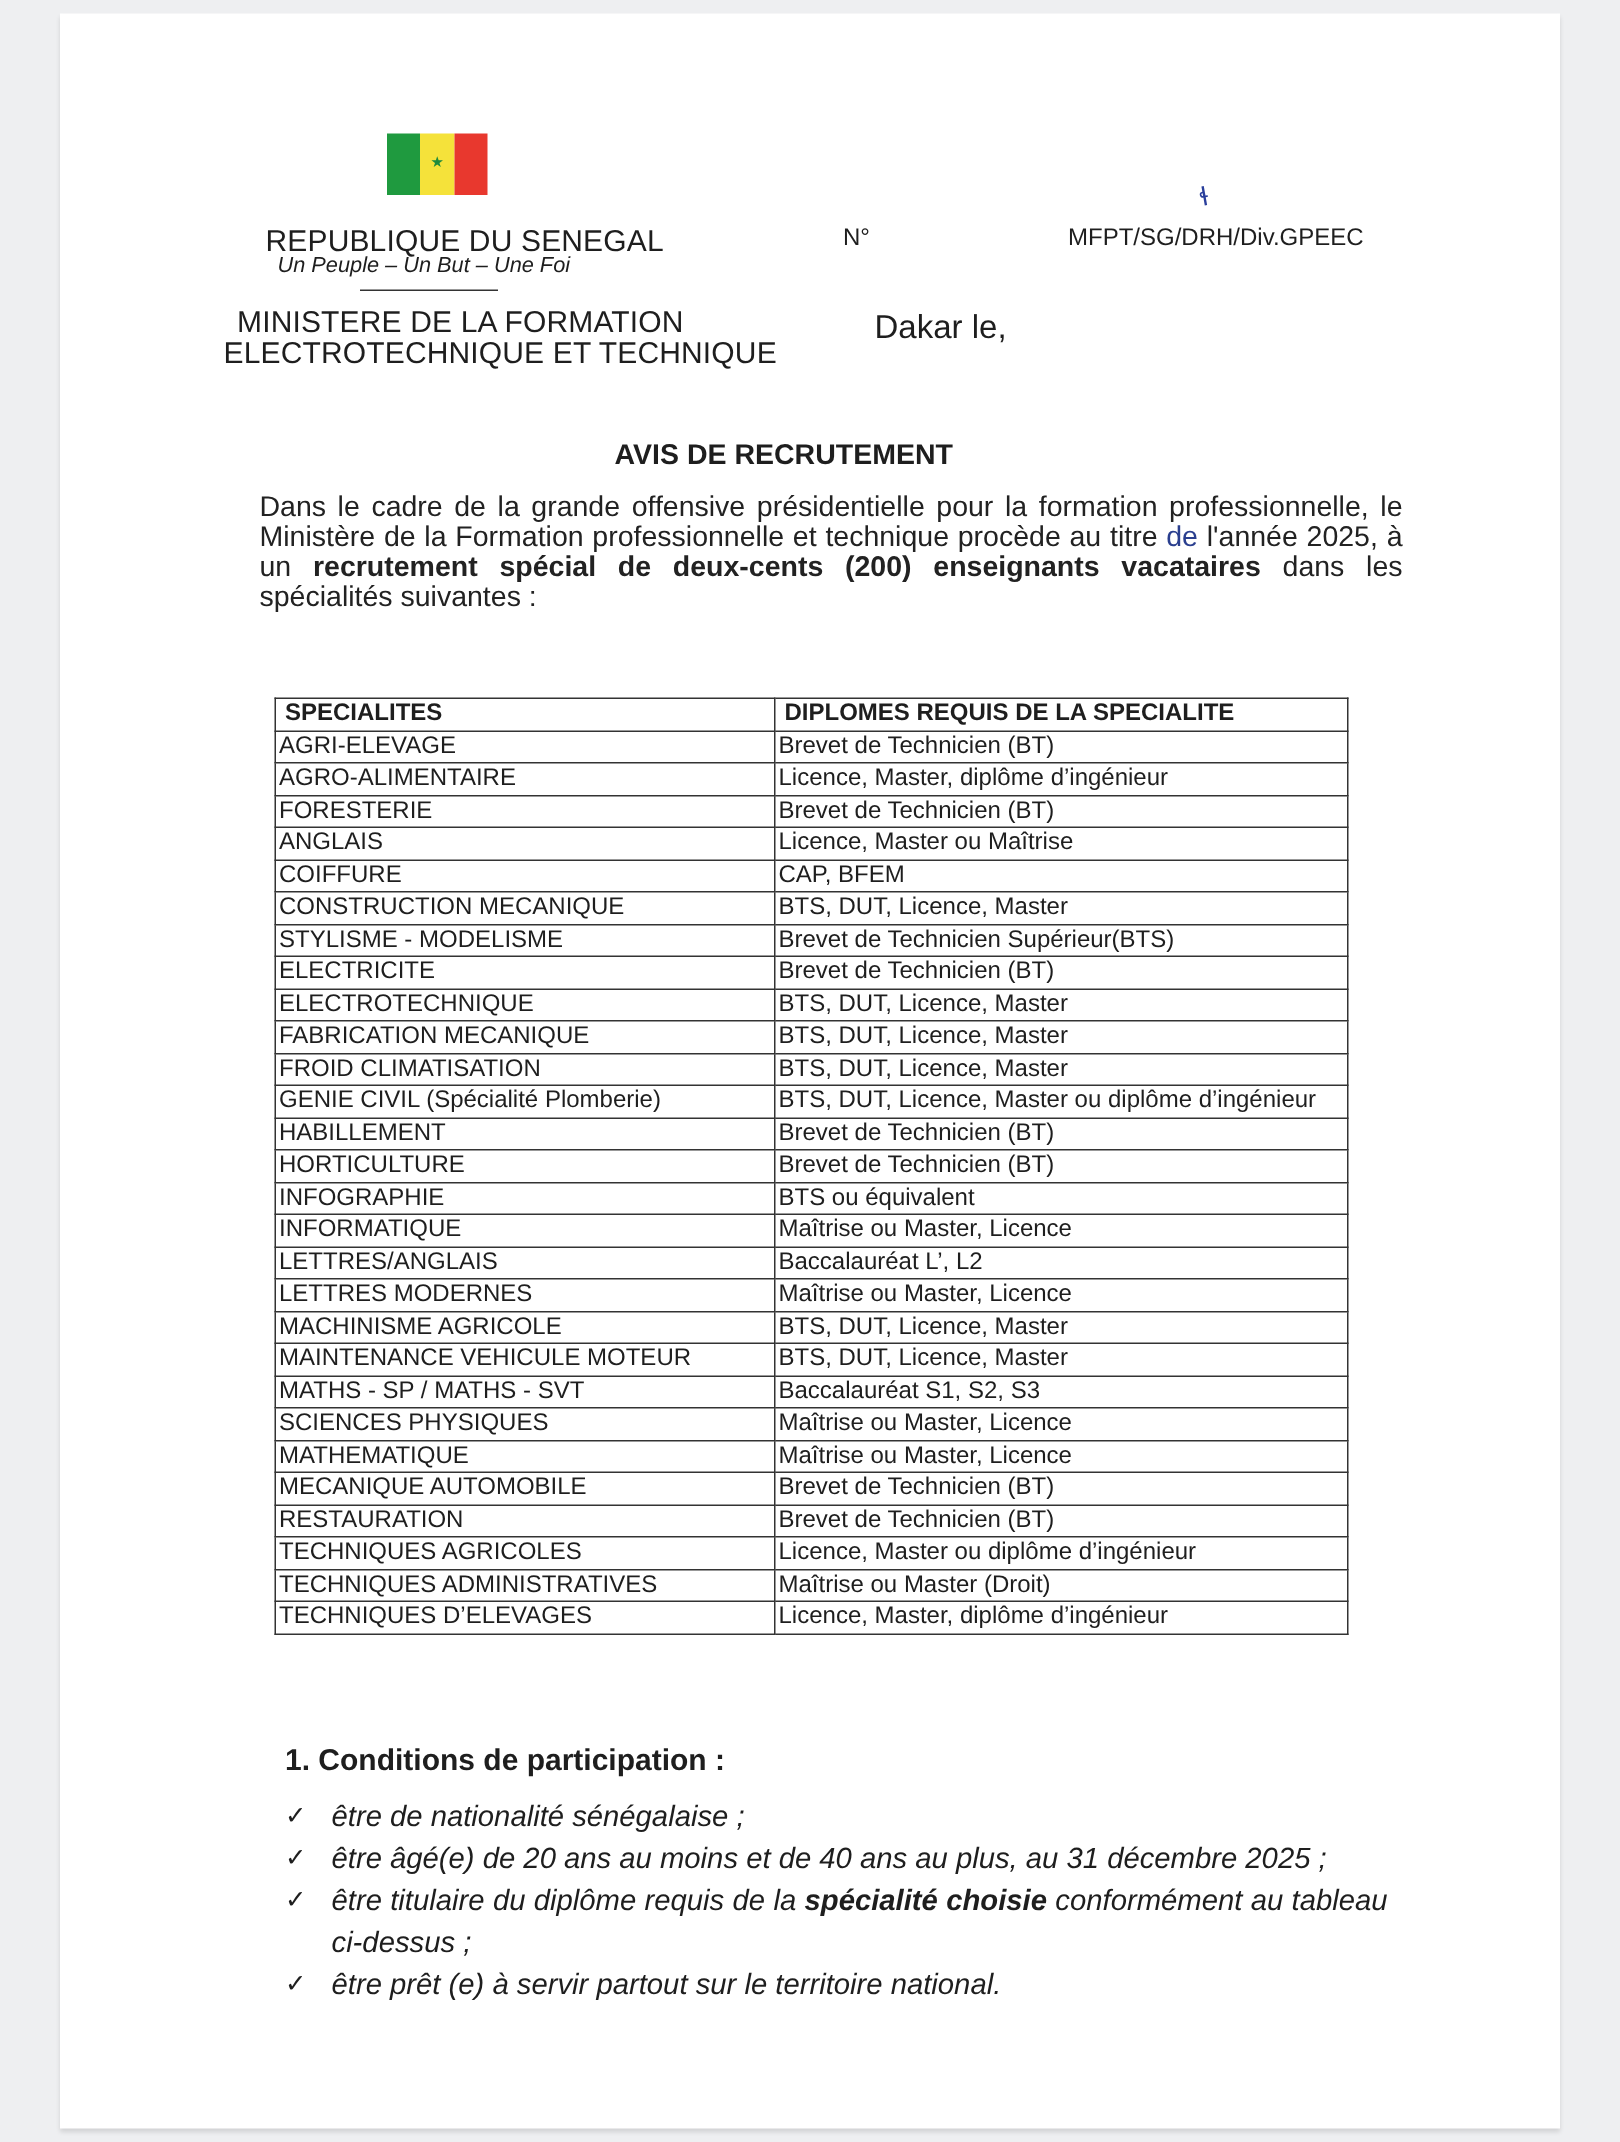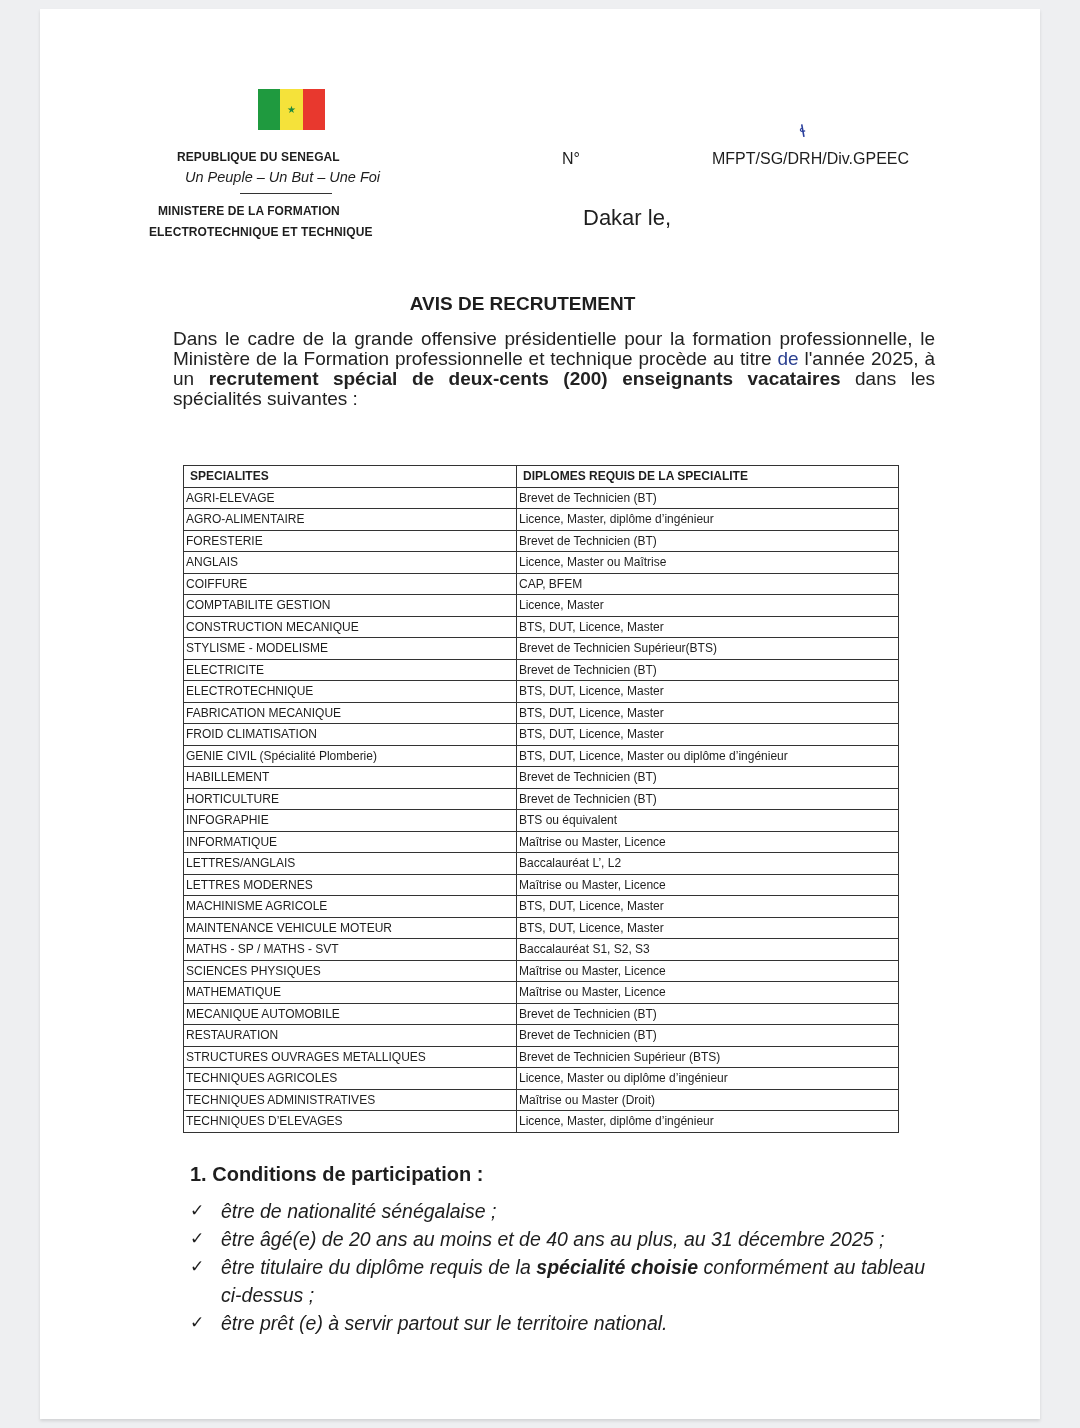--- a/index.html
+++ b/index.html
@@ -2,28 +2,28 @@
 <html><head>
 <meta charset="utf-8">
 <style>
   html, body { margin:0; padding:0; }
   body { width:1080px; height:1428px; background:#eeeff1; position:relative; overflow:hidden; font-family:"Liberation Sans", sans-serif; color:#1e1e1e; }
   .page { position:absolute; left:40px; top:9px; width:1000px; height:1410px; background:#fff; box-shadow:0 2px 3px rgba(0,0,0,0.12); }
   .abs { position:absolute; }
   .flag { left:218px; top:80px; width:67px; height:41px; display:flex; }
   .flag div { flex:1; position:relative; }
   .star { position:absolute; left:50%; top:50%; transform:translate(-50%,-54%); font-size:10px; color:#1f8a3d; line-height:1; }
-  .hdr-bold { font-weight:bold; font-size:12px; letter-spacing:0.1px;text-align:center; }
+  .hdr-bold { font-weight:normal; font-size:20px; letter-spacing:0.1px;text-align:center; }
   .motto { font-style:italic; font-size:14.5px; }
   .sep { left:200px; top:184px; width:92px; height:1px; background:#333; }
   .mark { left:760px; top:112px; font-size:18px; color:#2a3f9c; transform:rotate(-10deg); }
   .title { left:0; width:965px; top:284px; text-align:center; font-weight:bold; font-size:19px; }
   .intro { left:133px; top:320px; width:762px; font-size:19px; line-height:20px; text-align:justify; color:#222; }
   .intro .blue { color:#2a3f8f; }
-  table.spec { position:absolute; left:143px; top:456px; width:716px; border-collapse:collapse; font-size:12px; }
+  table.spec { position:absolute; left:143px; top:456px; width:716px; border-collapse:collapse; font-size:16px; }
   table.spec td, table.spec th { border:1.2px solid #333; padding:0 2px; height:20.5px; line-height:20px; text-align:left; white-space:nowrap; }
   table.spec th { font-weight:bold; padding-left:6px; }
   table.spec td.c1 { width:328px; }
   .cond-title { left:150px; top:1154px; font-weight:bold; font-size:20px; }
   .cond { left:150px; width:735px; font-size:19.5px; line-height:28px; }
   .cond .chk { position:absolute; left:0; top:0; font-size:17px; }
   .cond .txt { margin-left:31px; text-align:justify;font-style:italic; }
 </style>
 </head>
 <body>
@@ -73,24 +73,20 @@
           <td class="c1">FORESTERIE</td>
           <td>Brevet de Technicien (BT)</td>
         </tr>
         <tr>
           <td class="c1">ANGLAIS</td>
           <td>Licence, Master ou Maîtrise</td>
         </tr>
         <tr>
           <td class="c1">COIFFURE</td>
           <td>CAP, BFEM</td>
-        </tr>
-        <tr>
-          <td class="c1">COMPTABILITE GESTION</td>
-          <td>Licence, Master</td>
         </tr>
         <tr>
           <td class="c1">CONSTRUCTION MECANIQUE</td>
           <td>BTS, DUT, Licence, Master</td>
         </tr>
         <tr>
           <td class="c1">STYLISME - MODELISME</td>
           <td>Brevet de Technicien Supérieur(BTS)</td>
         </tr>
         <tr>
@@ -159,24 +155,20 @@
         </tr>
         <tr>
           <td class="c1">MECANIQUE AUTOMOBILE</td>
           <td>Brevet de Technicien (BT)</td>
         </tr>
         <tr>
           <td class="c1">RESTAURATION</td>
           <td>Brevet de Technicien (BT)</td>
         </tr>
         <tr>
-          <td class="c1">STRUCTURES OUVRAGES METALLIQUES</td>
-          <td>Brevet de Technicien Supérieur (BTS)</td>
-        </tr>
-        <tr>
           <td class="c1">TECHNIQUES AGRICOLES</td>
           <td>Licence, Master ou diplôme d’ingénieur</td>
         </tr>
         <tr>
           <td class="c1">TECHNIQUES ADMINISTRATIVES</td>
           <td>Maîtrise ou Master (Droit)</td>
         </tr>
         <tr>
           <td class="c1">TECHNIQUES D’ELEVAGES</td>
           <td>Licence, Master, diplôme d’ingénieur</td>

